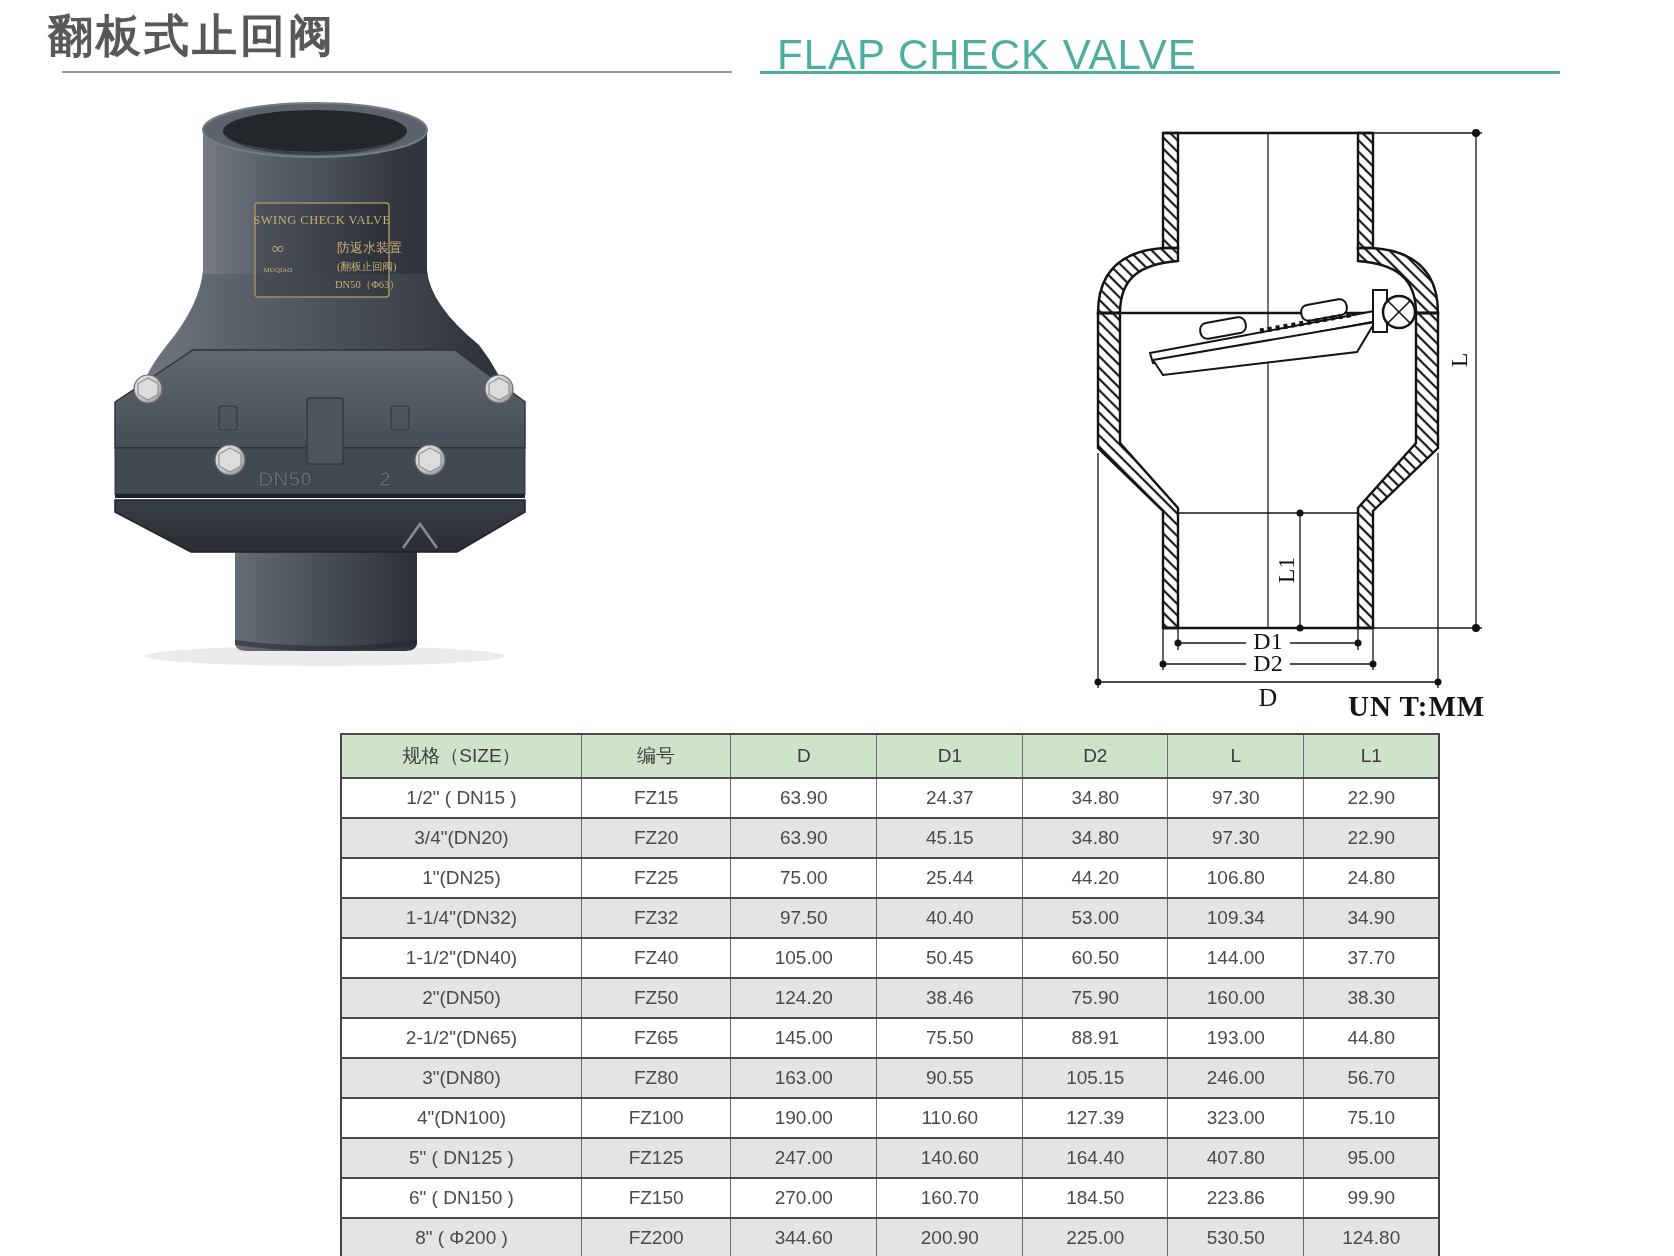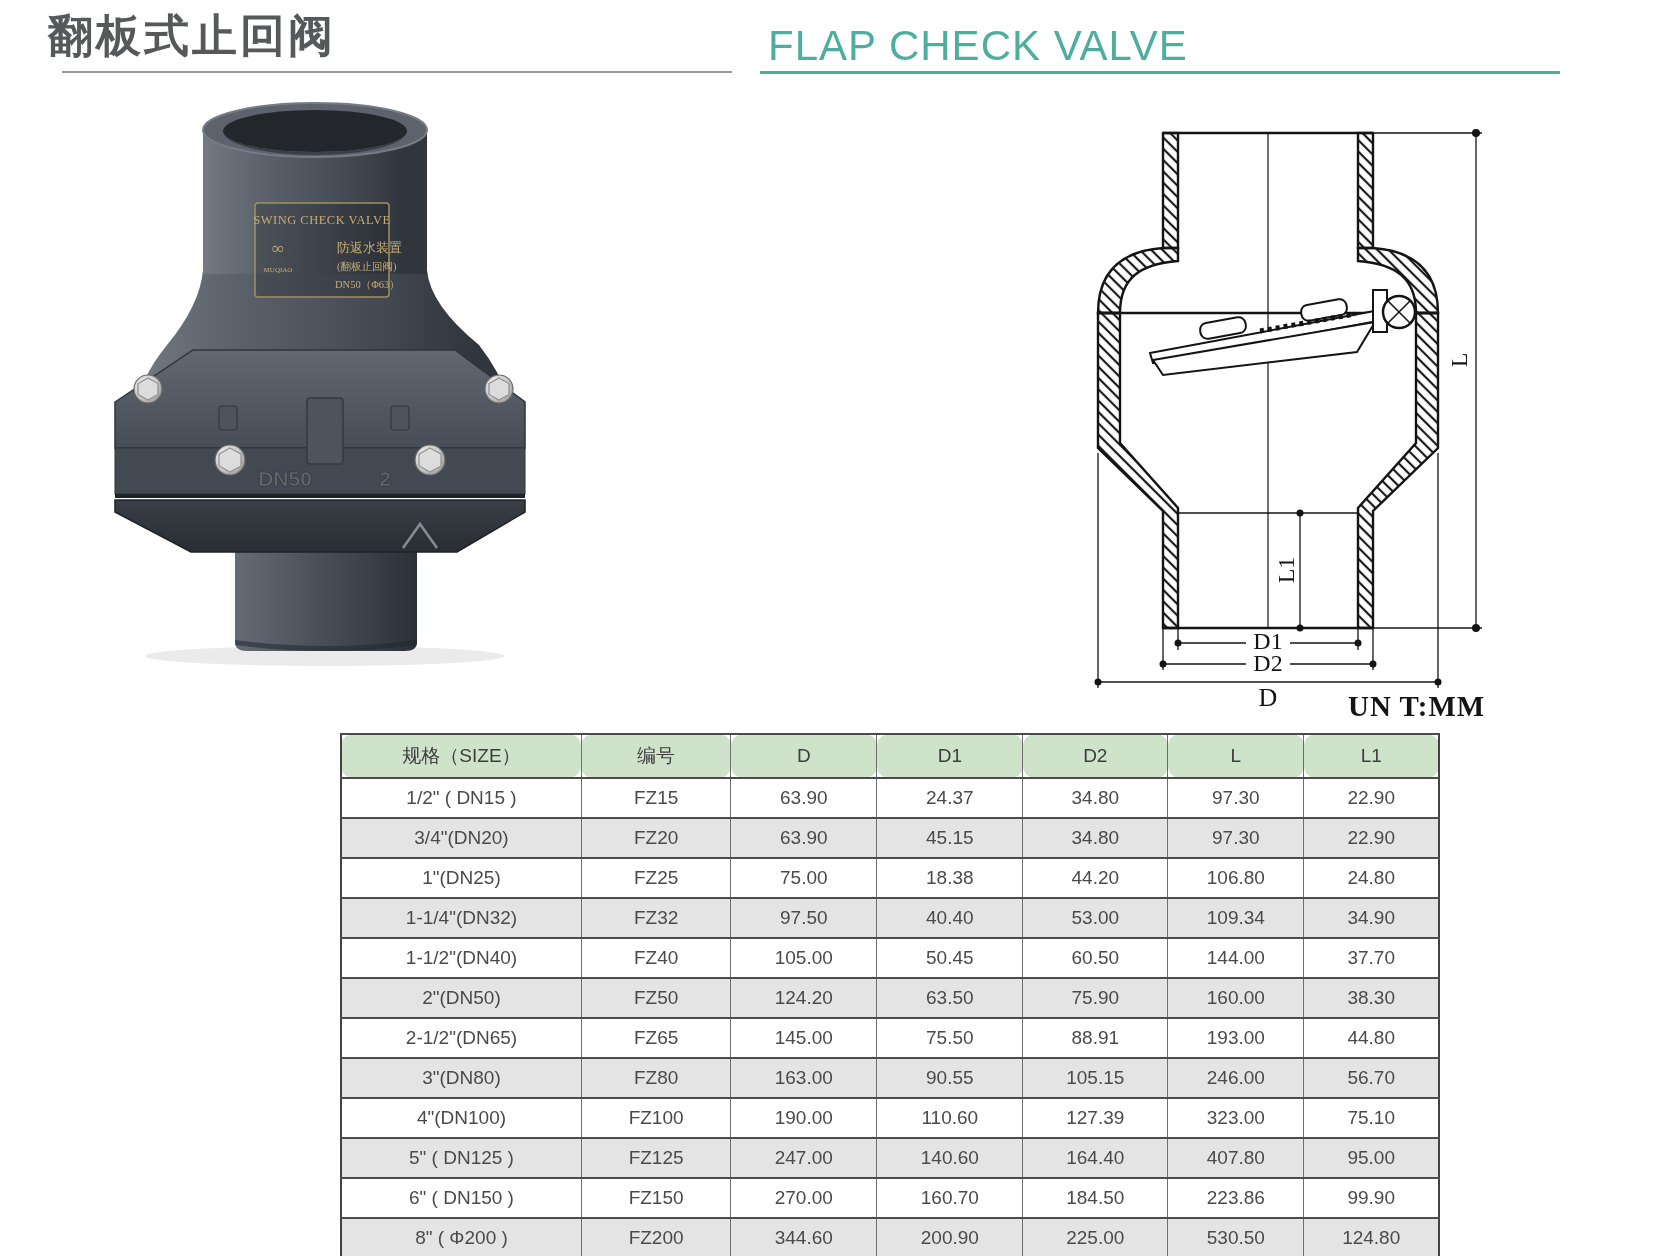--- a/index.html
+++ b/index.html
@@ -2,36 +2,36 @@
 <html><head>
 <meta charset="utf-8">
 <style>
   html,body{margin:0;padding:0;background:#ffffff;}
   body{width:1674px;height:1256px;position:relative;font-family:"Liberation Sans",sans-serif;overflow:hidden;}
   .page{position:absolute;left:0;top:0;width:1674px;height:1256px;background:#fff;padding-left:21px;}
 
   .title-zh{position:absolute;left:48px;top:6px;margin:0;font-size:45px;font-weight:600;
             color:#57585a;letter-spacing:3px;font-family:"Liberation Sans",sans-serif;}
   .rule-gray{position:absolute;left:62px;top:71px;width:670px;height:2px;background:#9b9b9b;}
-  .title-en{position:absolute;left:762px;top:16px;margin:6px;font-size:42px;font-weight:500;
+  .title-en{position:absolute;left:762px;top:16px;margin:15px;font-size:42px;font-weight:500;
             color:#4dae9e;letter-spacing:1px;}
   .rule-teal{position:absolute;left:760px;top:71px;width:800px;height:3px;background:#4dae9e;}
 
   .photo{position:absolute;left:85px;top:100px;width:470px;height:570px;}
   .drawing{position:absolute;left:1005px;top:98px;width:490px;height:614px;}
   .unit-note{position:absolute;left:1348px;top:690px;font-family:"Liberation Serif",serif;
              font-size:29px;color:#141414;letter-spacing:1px;font-weight:bold;}
 
   table.dims{position:absolute;left:340px;top:733px;width:1100px;border-collapse:collapse;
              table-layout:fixed;font-size:19px;color:#4a4a4a;}
   table.dims,table.dims th,table.dims td{border:1.5px solid #6e6e6e;}
   table.dims{border:2.5px solid #434343;}
   table.dims th,table.dims td{border-top-width:2px;border-bottom-width:2px;
              border-top-color:#4b4b4b;border-bottom-color:#4b4b4b;padding:0;text-align:center;}
-  table.dims th{height:42px;background:#cfe3cb;font-weight:400;color:#3d3d3d;border-radius:12px;}
+  table.dims th{height:42px;background:#cfe3cb;font-weight:400;color:#3d3d3d;}
   table.dims td{height:38px;background:#ffffff;}
   table.dims tr.alt td{background:#e3e4e3;}
 </style>
 </head>
 <body>
 
 <div class="page">
 
   <h1 class="title-zh">翻板式止回阀</h1>
   <div class="rule-gray"></div>
@@ -255,21 +255,21 @@
           <td>63.90</td>
           <td>45.15</td>
           <td>34.80</td>
           <td>97.30</td>
           <td>22.90</td>
         </tr>
         <tr>
           <td>1"(DN25)</td>
           <td>FZ25</td>
           <td>75.00</td>
-          <td>18.38</td>
+          <td>25.44</td>
           <td>44.20</td>
           <td>106.80</td>
           <td>24.80</td>
         </tr>
         <tr class="alt">
           <td>1-1/4"(DN32)</td>
           <td>FZ32</td>
           <td>97.50</td>
           <td>40.40</td>
           <td>53.00</td>
@@ -282,21 +282,21 @@
           <td>105.00</td>
           <td>50.45</td>
           <td>60.50</td>
           <td>144.00</td>
           <td>37.70</td>
         </tr>
         <tr class="alt">
           <td>2"(DN50)</td>
           <td>FZ50</td>
           <td>124.20</td>
-          <td>63.50</td>
+          <td>38.46</td>
           <td>75.90</td>
           <td>160.00</td>
           <td>38.30</td>
         </tr>
         <tr>
           <td>2-1/2"(DN65)</td>
           <td>FZ65</td>
           <td>145.00</td>
           <td>75.50</td>
           <td>88.91</td>

